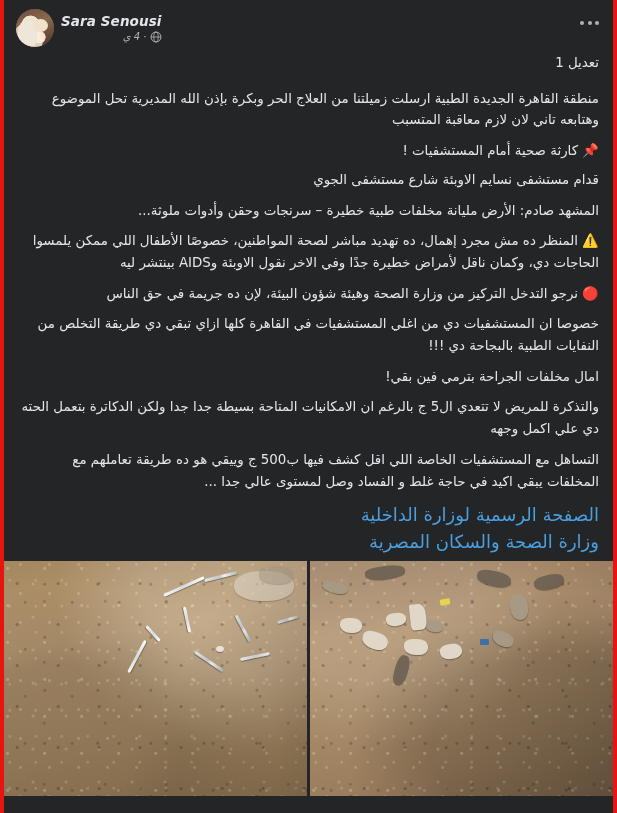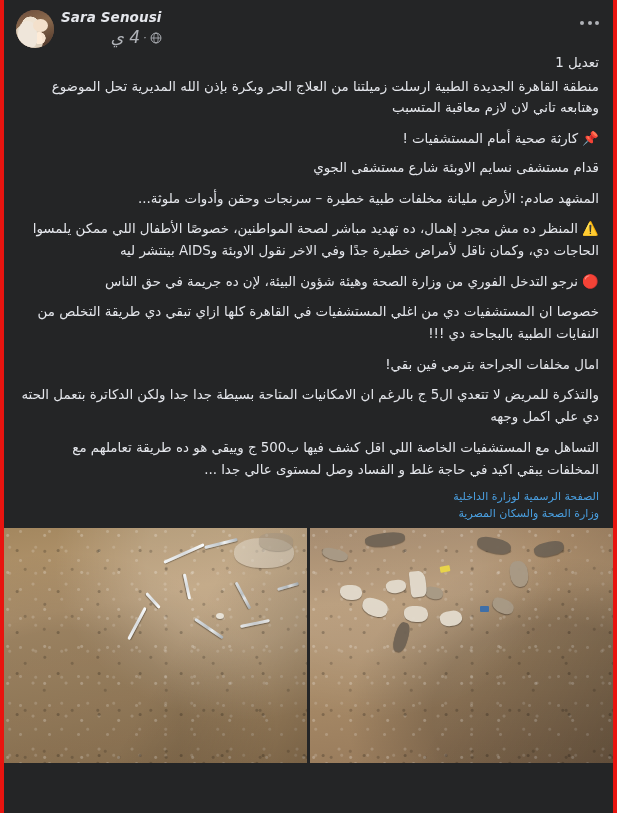--- a/index.html
+++ b/index.html
@@ -56,21 +56,21 @@
   }
   .meta-row {
     display: flex;
     flex-direction: row;
     align-items: center;
     gap: 3px;
     color: #b0b3b8;
     font-size: 12px;
     margin-top: 1px;
   }
-  .meta-time { color:#b0b3b8; font-size:17px; }
+  .meta-time { color:#b0b3b8; font-size:10px; }
   .meta-dot  { color:#b0b3b8; font-size:11px; line-height:1; }
   .globe {
     width: 12px; height: 12px;
     display: inline-block;
     position: relative;
     vertical-align: middle;
   }
   .globe svg { display:block; }
   .avatar {
     width: 38px; height: 38px;
@@ -125,28 +125,28 @@
     line-height: 1.62;
     text-align: right;
     direction: rtl;
   }
   .para {
     margin: 0 0 9px 0;
     white-space: pre-wrap;
     word-wrap: break-word;
   }
   .para.tight { margin-bottom: 7px; }
-  .para.first { margin-bottom: 2px; }
+  .para.first { margin-bottom: 14px; }
   .links {
     margin-top: 2px;
     text-align: right;
   }
   .link-line {
     color: #4a9fe0;
-    font-size: 11px;
+    font-size: 18px;
     line-height: 1.5;
     cursor: pointer;
     display: block;
     text-decoration: none;
   }
   
   .photo-grid {
     display: flex;
     flex-direction: row;
     gap: 3px;
@@ -249,21 +249,21 @@
       </div>
     </div>
 
     <div class="post-body">
       <div class="para first">تعديل 1</div>
       <div class="para">منطقة القاهرة الجديدة الطبية ارسلت زميلتنا من العلاج الحر وبكرة بإذن الله المديرية تحل الموضوع وهتابعه تاني لان لازم معاقبة المتسبب</div>
       <div class="para tight">📌 كارثة صحية أمام المستشفيات !</div>
       <div class="para">قدام مستشفى نسايم الاوبئة شارع مستشفى الجوي</div>
       <div class="para">المشهد صادم: الأرض مليانة مخلفات طبية خطيرة – سرنجات وحقن وأدوات ملوثة...</div>
       <div class="para">⚠️ المنظر ده مش مجرد إهمال، ده تهديد مباشر لصحة المواطنين، خصوصًا الأطفال اللي ممكن يلمسوا الحاجات دي، وكمان ناقل لأمراض خطيرة جدًا وفي الاخر نقول الاوبئة وAIDS بينتشر ليه</div>
-      <div class="para">🔴 نرجو التدخل الفوري من وزارة الصحة وهيئة شؤون البيئة، لإن ده جريمة في حق الناس</div>
+      <div class="para">🔴 نرجو التدخل التركيز من وزارة الصحة وهيئة شؤون البيئة، لإن ده جريمة في حق الناس</div>
       <div class="para">خصوصا ان المستشفيات دي من اغلي المستشفيات في القاهرة كلها ازاي تبقي دي طريقة التخلص من النفايات الطبية بالبجاحة دي !!!</div>
       <div class="para">امال مخلفات الجراحة بترمي فين بقي!</div>
       <div class="para">والتذكرة للمريض لا تتعدي ال5 ج بالرغم ان الامكانيات المتاحة بسيطة جدا جدا ولكن الدكاترة بتعمل الحته دي علي اكمل وجهه</div>
       <div class="para">التساهل مع المستشفيات الخاصة اللي اقل كشف فيها ب500 ج وييقي هو ده طريقة تعاملهم مع المخلفات يبقي اكيد في حاجة غلط و الفساد وصل لمستوى عالي جدا ...</div>
 
       <div class="links">
         <span class="link-line">الصفحة الرسمية لوزارة الداخلية</span>
         <span class="link-line">وزارة الصحة والسكان المصرية</span>
       </div>
     </div>

